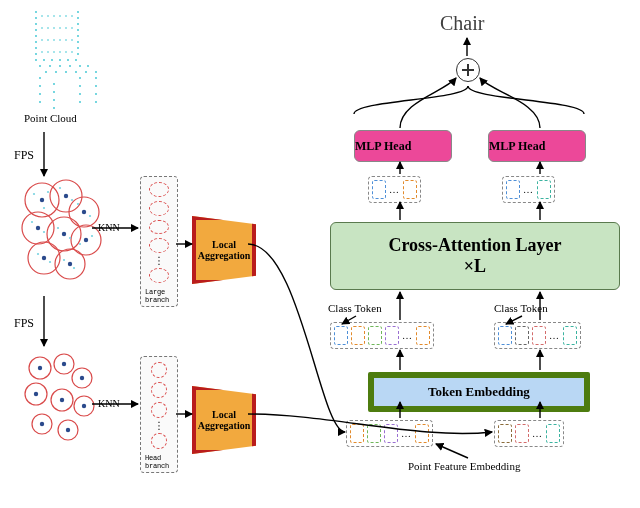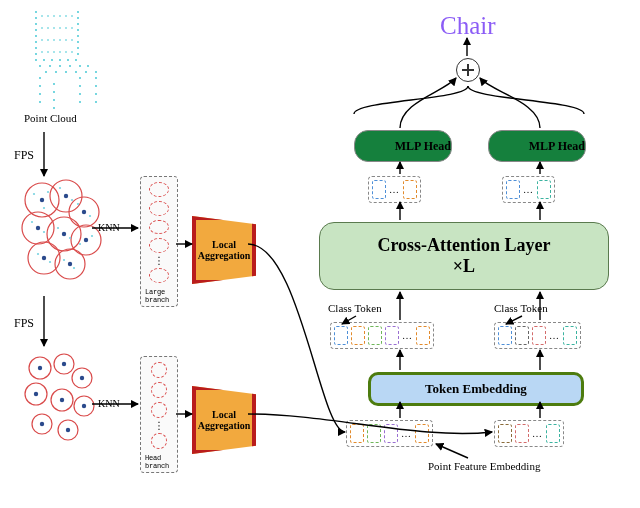--- a/index.html
+++ b/index.html
@@ -14,36 +14,36 @@
     overflow: hidden;
   }
   .canvas { position: relative; width: 640px; height: 508px; }
 
   
   .lbl { position: absolute; white-space: nowrap; }
   .lbl.sm { font-size: 11px; }
   .lbl.tiny { font-size: 10px; }
 
   
-  .output-title { font-size: 25px; color: #8b5cf6; font-family: "Times New Roman", serif; }
+  .output-title { font-size: 20px; color: #404040; font-family: "Times New Roman", serif; }
 
   
   .combine {
     position: absolute; width: 22px; height: 22px; border: 1.5px solid #333; border-radius: 50%;
     display: flex; align-items: center; justify-content: center; background: #fff;
   }
   .combine::before, .combine::after { content: ""; position: absolute; background: #333; }
   .combine::before { width: 12px; height: 1.5px; }
   .combine::after  { width: 1.5px; height: 12px; }
 
   
   .mlp {
     position: absolute; width: 96px; height: 30px; border: 1px solid #888;
-    border-radius: 14px; background: #15803d;
-    display: flex; align-items: center; justify-content: flex-end;
+    border-radius: 6px; background: #ec4899;
+    display: flex; align-items: center; justify-content: flex-start;
     font-weight: bold; font-size: 12px;
   }
 
   
   .tokrow {
     position: absolute; border: 1.2px dashed #888; border-radius: 4px;
     display: flex; gap: 3px; padding: 3px; background: #fff;
   }
   .tok {
     width: 12px; height: 17px; border-radius: 2.5px;
@@ -62,22 +62,22 @@
   
   .xattn {
     position: absolute; width: 288px; height: 66px; border: 1px solid #5a7a4e;
     border-radius: 6px; background: #c8e4c2;
     display: flex; flex-direction: column; align-items: center; justify-content: center;
     font-weight: bold; font-size: 18px;
   }
 
   
   .tokemb {
-    position: absolute; width: 210px; height: 28px; border: 3px solid #4d7c0f;
-    border-radius: 10px; background: #b9d7f4;
+    position: absolute; width: 210px; height: 28px; border: 6px solid #4d7c0f;
+    border-radius: 2px; background: #b9d7f4;
     display: flex; align-items: center; justify-content: center;
     font-weight: bold; font-size: 13px;
   }
 
   
   .localagg {
     position: absolute; width: 56px; height: 60px;
     background: #f2a93e; border: 4px solid #b91c1c;
     clip-path: polygon(0 0, 100% 12%, 100% 88%, 0 100%);
     display: flex; align-items: center; justify-content: center;
@@ -327,21 +327,21 @@
     <div class="tok blue"></div>
       <div class="dots">…</div>
       <div class="tok orange"></div>
   </div>
   <div class="tokrow" style="left:502px; top:176px;">
     <div class="tok blue"></div>
       <div class="dots">…</div>
       <div class="tok teal"></div>
   </div>
 
-  <div class="xattn" style="left:319px; top:222px;border-radius:15px;">
+  <div class="xattn" style="left:330px; top:222px;">
     <div>Cross-Attention Layer</div>
     <div>×L</div>
   </div>
 
   <div class="lbl sm" style="left:328px; top:302px;">Class Token</div>
   <div class="lbl sm" style="left:494px; top:302px;">Class Token</div>
 
   <div class="tokrow" style="left:330px; top:322px;">
     <div class="tok blue"></div>
       <div class="tok orange"></div>
@@ -369,21 +369,21 @@
     <div class="dots">…</div>
       <div class="tok orange"></div>
   </div>
   <div class="tokrow" style="left:494px; top:420px;">
     <div class="tok brown"></div>
       <div class="tok red"></div>
     <div class="dots">…</div>
       <div class="tok teal"></div>
   </div>
 
-  <div class="lbl sm" style="left:408px; top:460px;margin-left:20px;">Point Feature Embedding</div>
+  <div class="lbl sm" style="left:408px; top:460px;">Point Feature Embedding</div>
 
   <svg class="arrows">
     <defs>
       <marker id="ah" viewBox="0 0 8 8" refX="7" refY="4" markerWidth="6" markerHeight="6" orient="auto-start-reverse">
         <path d="M0,0 L8,4 L0,8 z" fill="#000"></path>
       </marker>
     </defs>
     <g stroke="#000" stroke-width="1.4" fill="none" marker-end="url(#ah)">
 
       <line x1="44" y1="132" x2="44" y2="176"></line>

